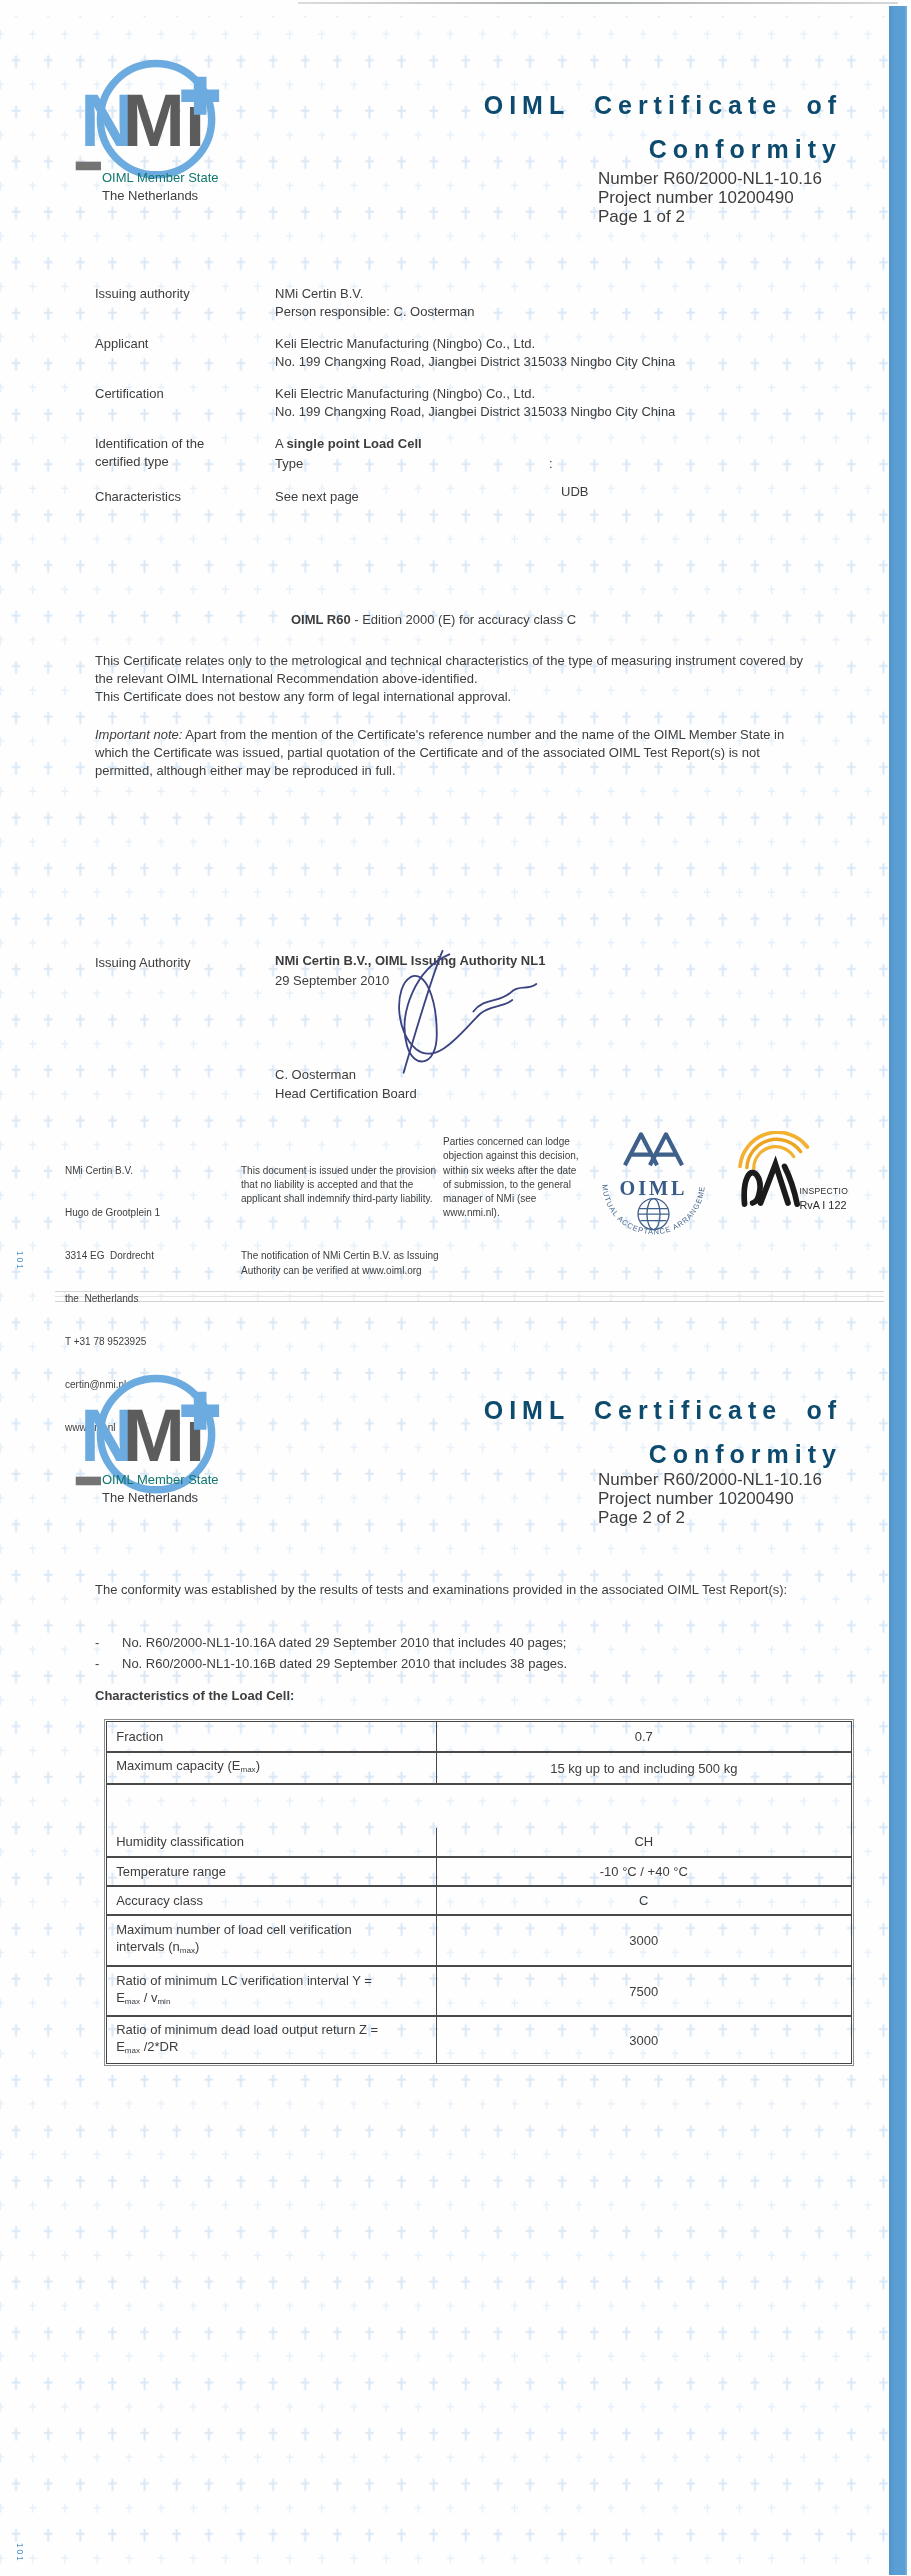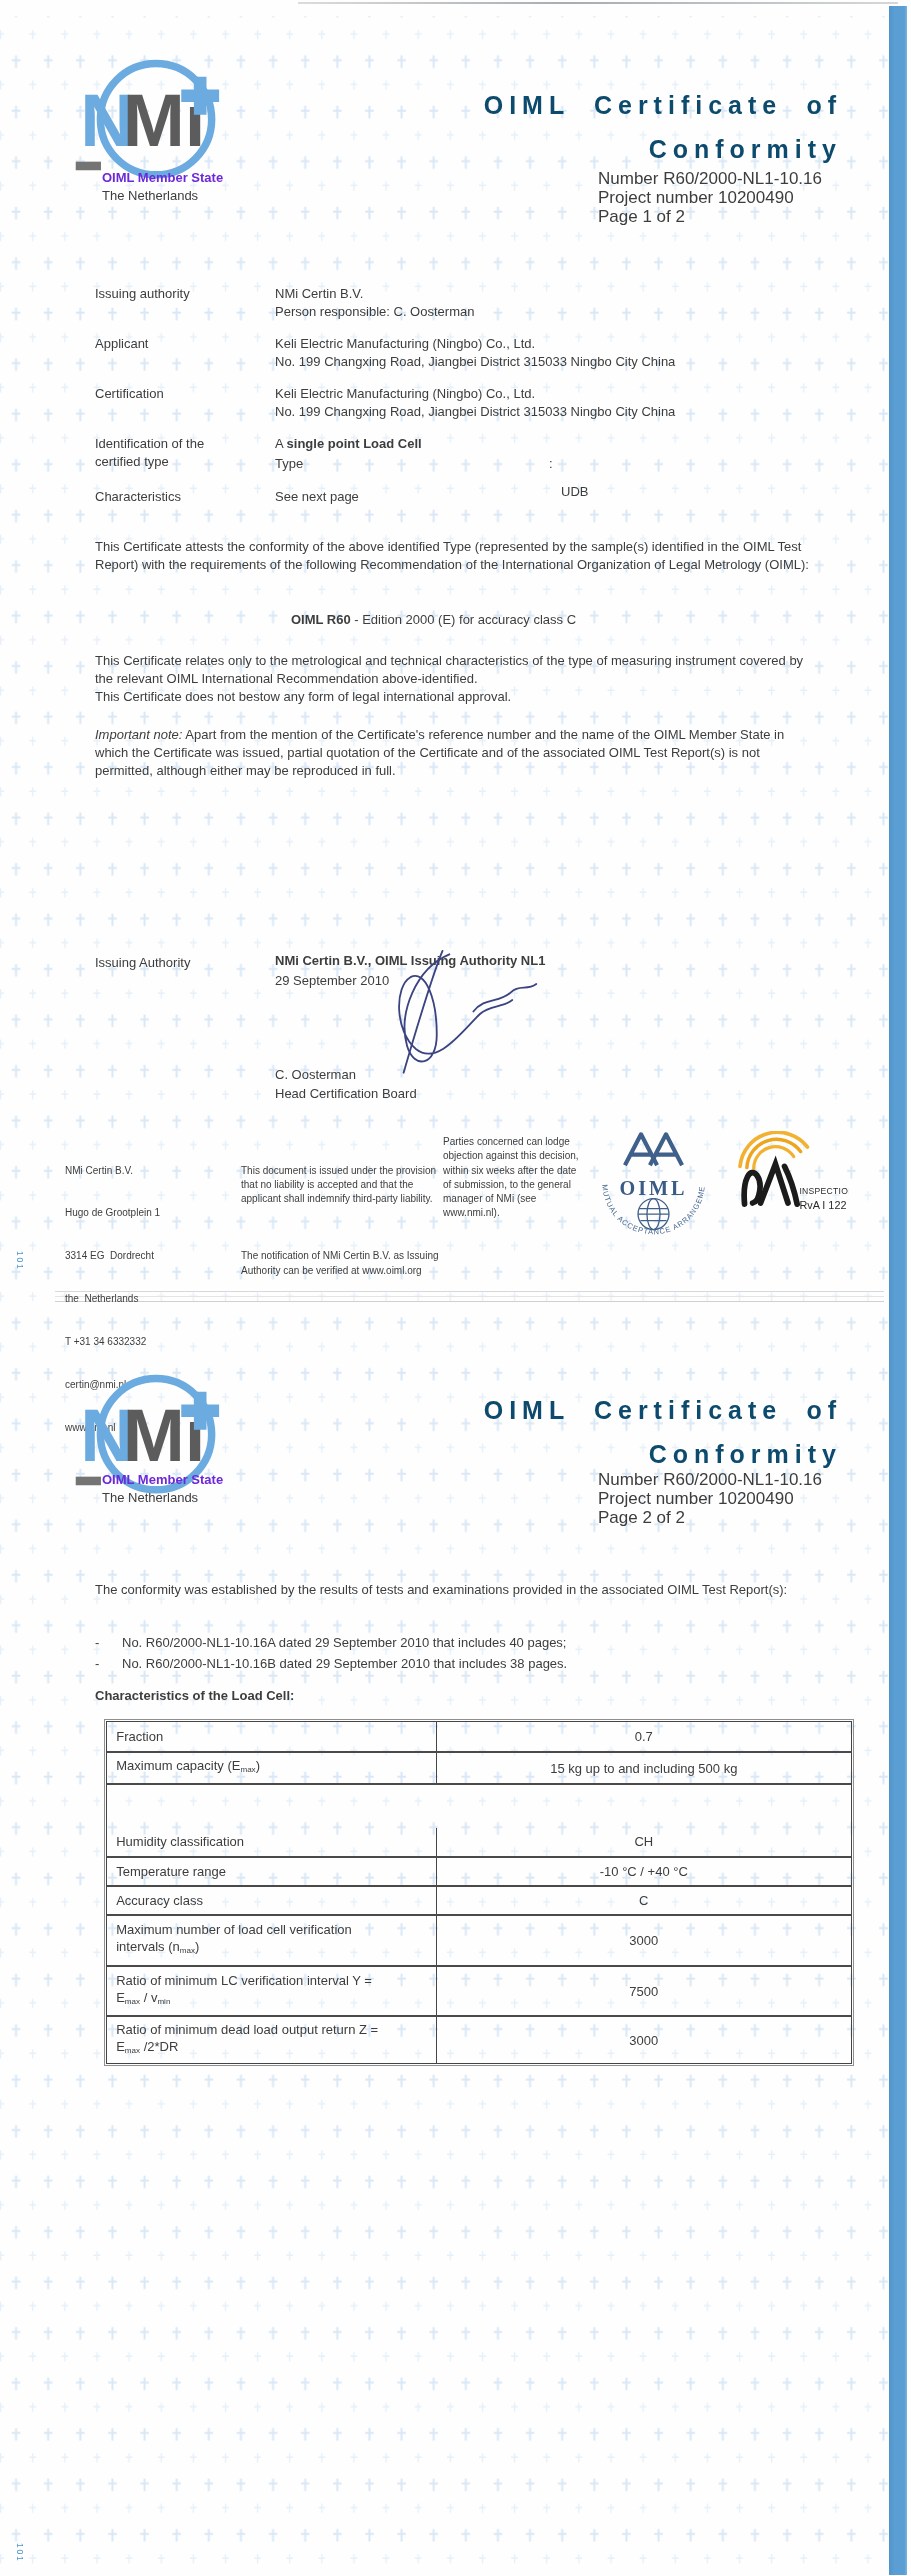--- a/index.html
+++ b/index.html
@@ -4,21 +4,21 @@
 <style>
   html,body{margin:0;padding:0;background:#e9e9e7;}
   #page{position:relative;width:911px;height:2576px;background:#fefefe;overflow:hidden;
         font-family:"Liberation Sans",sans-serif;color:#3b3b3b;}
   .abs{position:absolute;}
   .wm{position:absolute;inset:0;z-index:0;pointer-events:none;}
   .content{position:absolute;inset:0;z-index:1;}
   
   .title{font-weight:bold;font-size:25px;line-height:44px;letter-spacing:0.24em;word-spacing:0.45em;
          color:#0c4a6e;text-align:right;}
-  .mslabel{font-size:13px;font-weight:bold;color:#6d28d9;}
+  .mslabel{font-size:13px;font-weight:normal;color:#0f766e;}
   .msval{font-size:13px;color:#3d3d3d;}
   .hright{font-size:17px;line-height:19px;color:#3d3d3d;}
   
   .lab{font-size:13px;color:#3d3d3d;line-height:18.4px;}
   .val{font-size:13px;color:#3d3d3d;line-height:18.4px;}
   .para{font-size:13px;color:#3d3d3d;line-height:18px;}
   .b{font-weight:bold;}
   .i{font-style:italic;}
   .center{text-align:center;}
   
@@ -107,21 +107,20 @@
     </div>
     <div class="abs val" style="left:275px;top:455px;width:356px;">
       <span>Type</span>
       <span class="abs" style="left:274px;top:0;">:</span>
       <span class="abs" style="left:286px;top:0;margin-top:28px;">UDB</span>
     </div>
 
     <div class="abs lab" style="left:95px;top:488px;">Characteristics</div>
     <div class="abs val" style="left:275px;top:488px;">See next page</div>
 
-    <div class="abs para" style="left:95px;top:538px;width:723px;">This Certificate attests the conformity of the above identified Type (represented by the sample(s) identified in the OIML Test Report) with the requirements of the following Recommendation of the International Organization of Legal Metrology (OIML):</div>
 
     <div class="abs para center" style="left:95px;top:611px;width:677px;">
       <span class="b">OIML R60</span><span> - Edition 2000 (E) for accuracy class C</span>
     </div>
 
     <div class="abs para" style="left:95px;top:652px;width:723px;">
       <div>This Certificate relates only to the metrological and technical characteristics of the type of measuring instrument covered by the relevant OIML International Recommendation above-identified.</div>
       <div>This Certificate does not bestow any form of legal international approval.</div>
     </div>
 
@@ -142,21 +141,21 @@
     </svg>
 
     <div class="abs val" style="left:275px;top:1066px;">C. Oosterman</div>
     <div class="abs val" style="left:275px;top:1085px;">Head Certification Board</div>
 
     <div class="abs ft" style="left:65px;top:1135px;width:152px;">
       <div>NMi Certin B.V.</div>
       <div>Hugo de Grootplein 1</div>
       <div>3314 EG  Dordrecht</div>
       <div>the  Netherlands</div>
-      <div>T +31 34 6332332</div>
+      <div>T +31 78 9523925</div>
       <div>certin@nmi.nl</div>
       <div>www.nmi.nl</div>
     </div>
 
     <div class="abs ft" style="left:241px;top:1135px;width:207px;">
       <div>This document is issued under the provision that no liability is accepted and that the applicant shall indemnify third-party liability.</div>
       <div style="margin-top:14.3px;">The notification of NMi Certin B.V. as Issuing Authority can be verified at www.oiml.org</div>
     </div>
 
     <div class="abs ft" style="left:443px;top:1135px;width:138px;">Parties concerned can lodge objection against this decision, within six weeks after the date of submission, to the general manager of NMi (see www.nmi.nl).</div>

